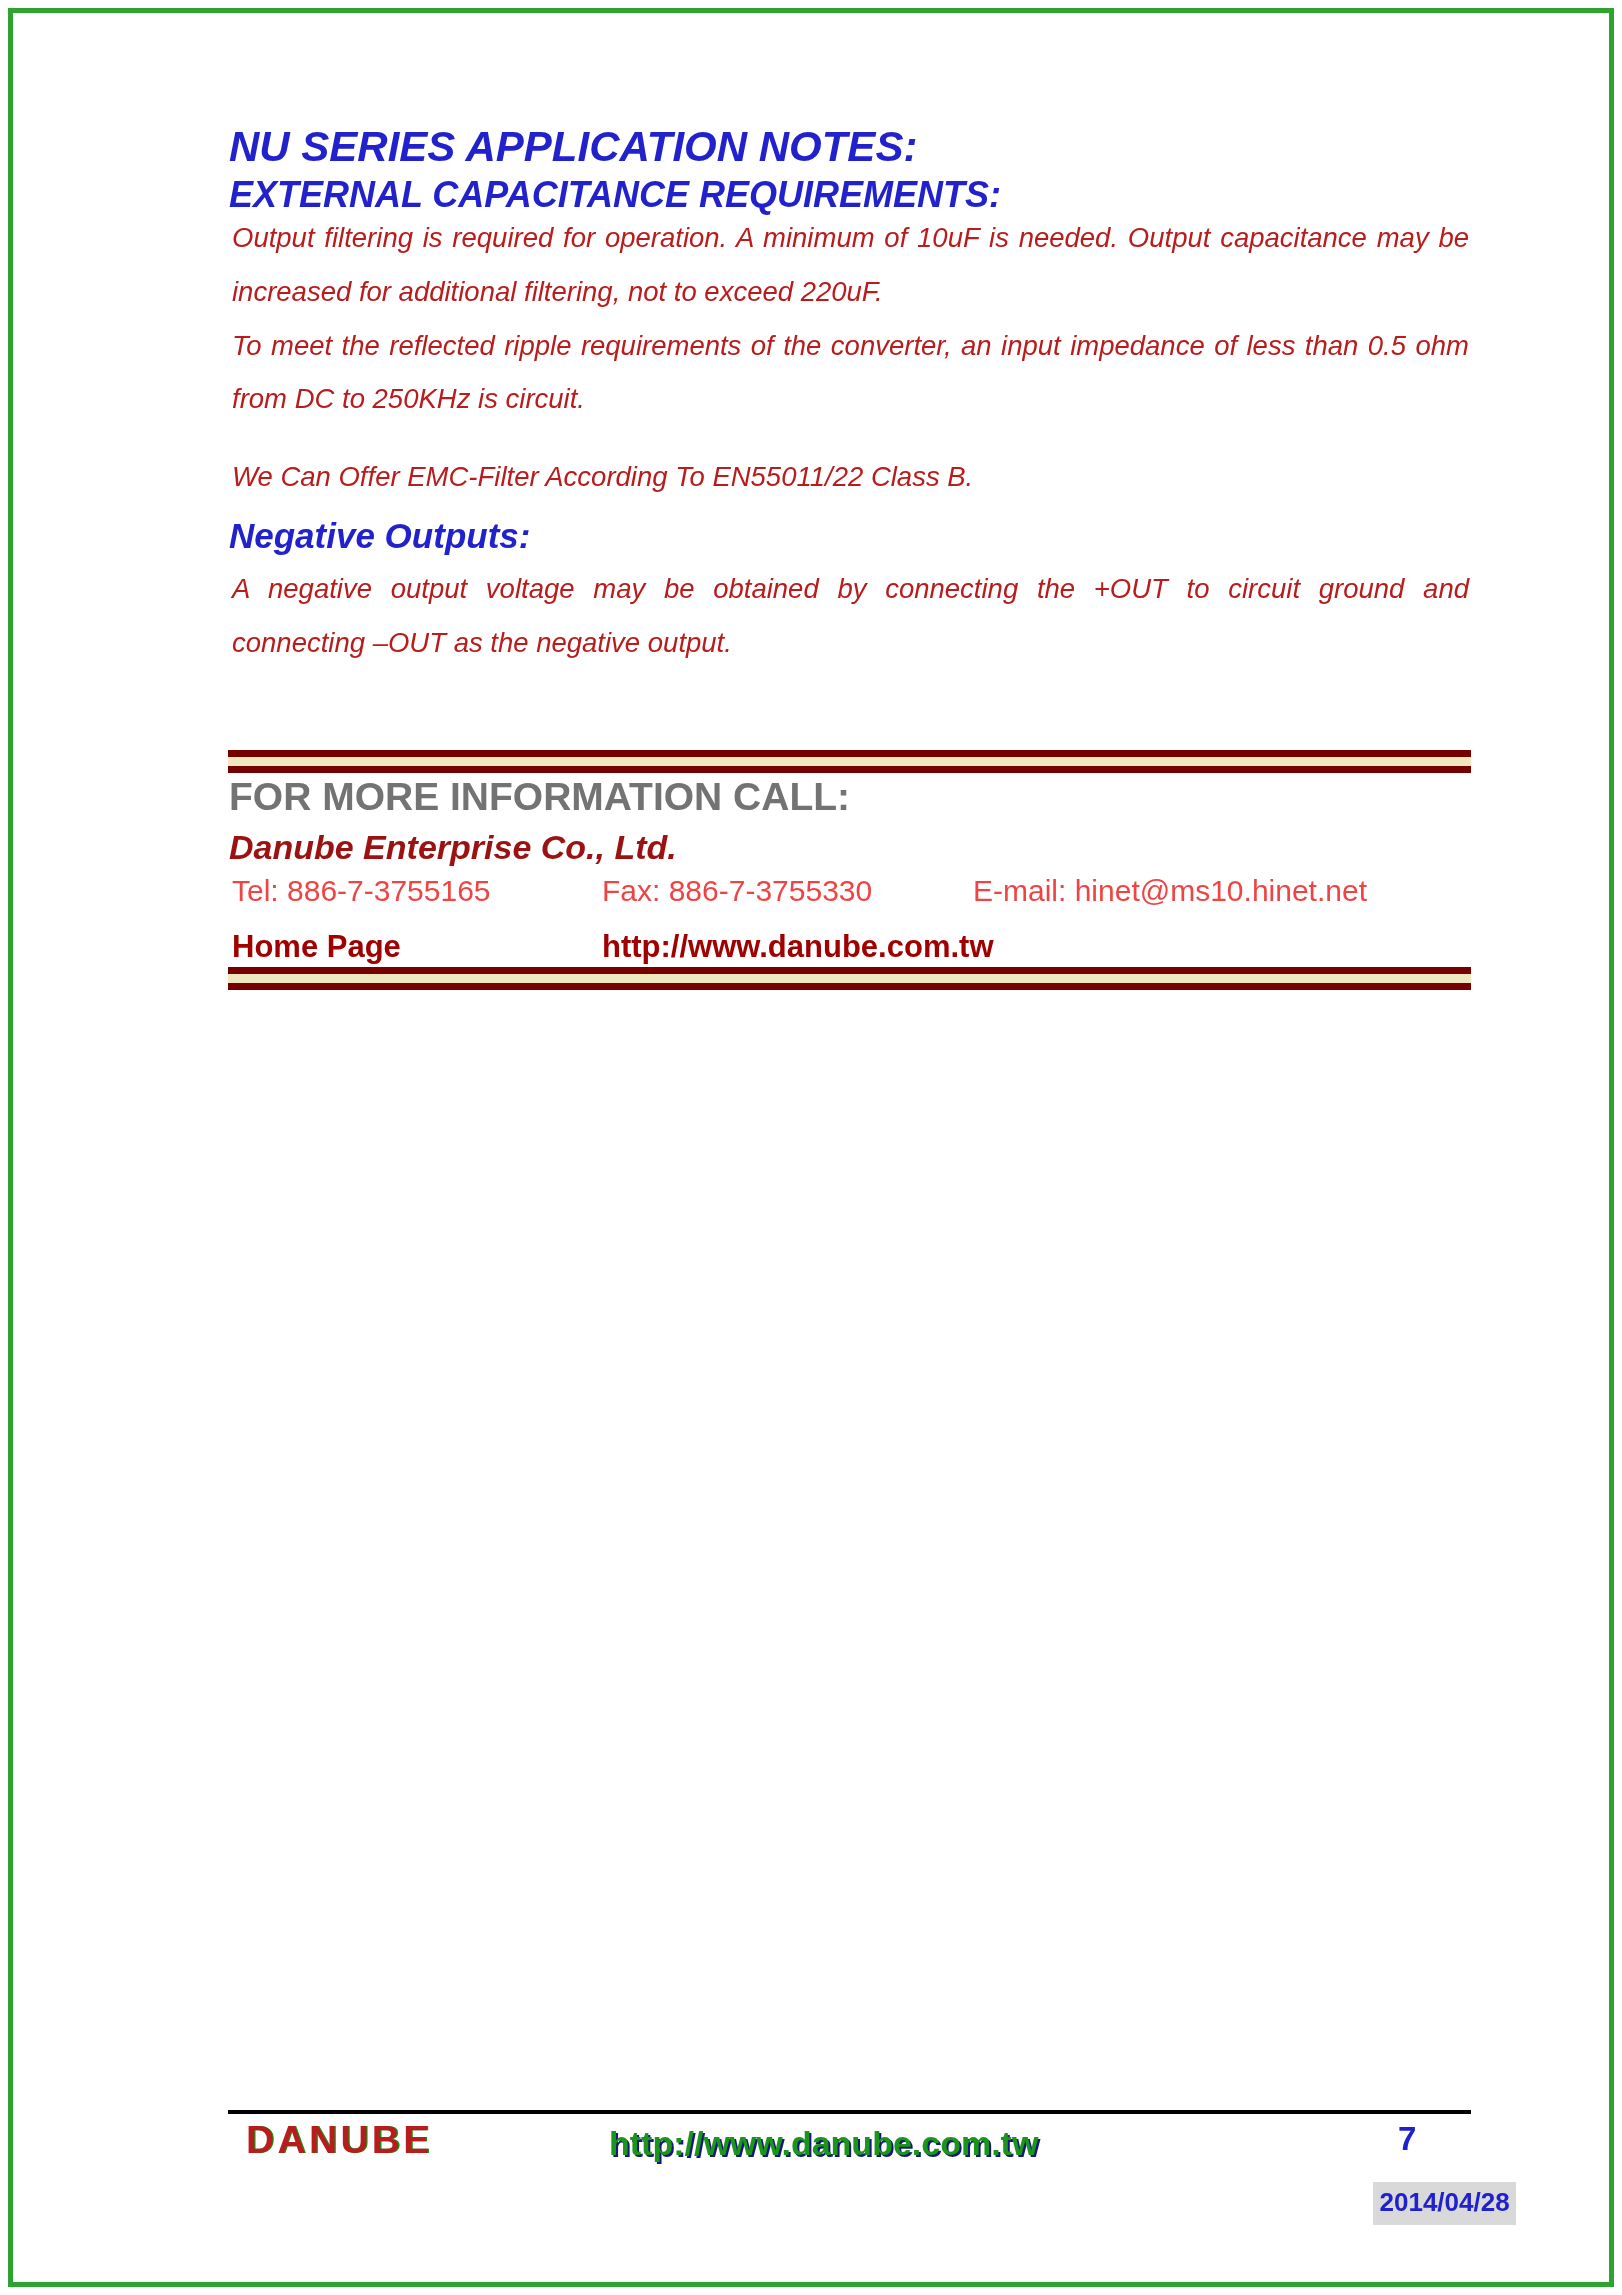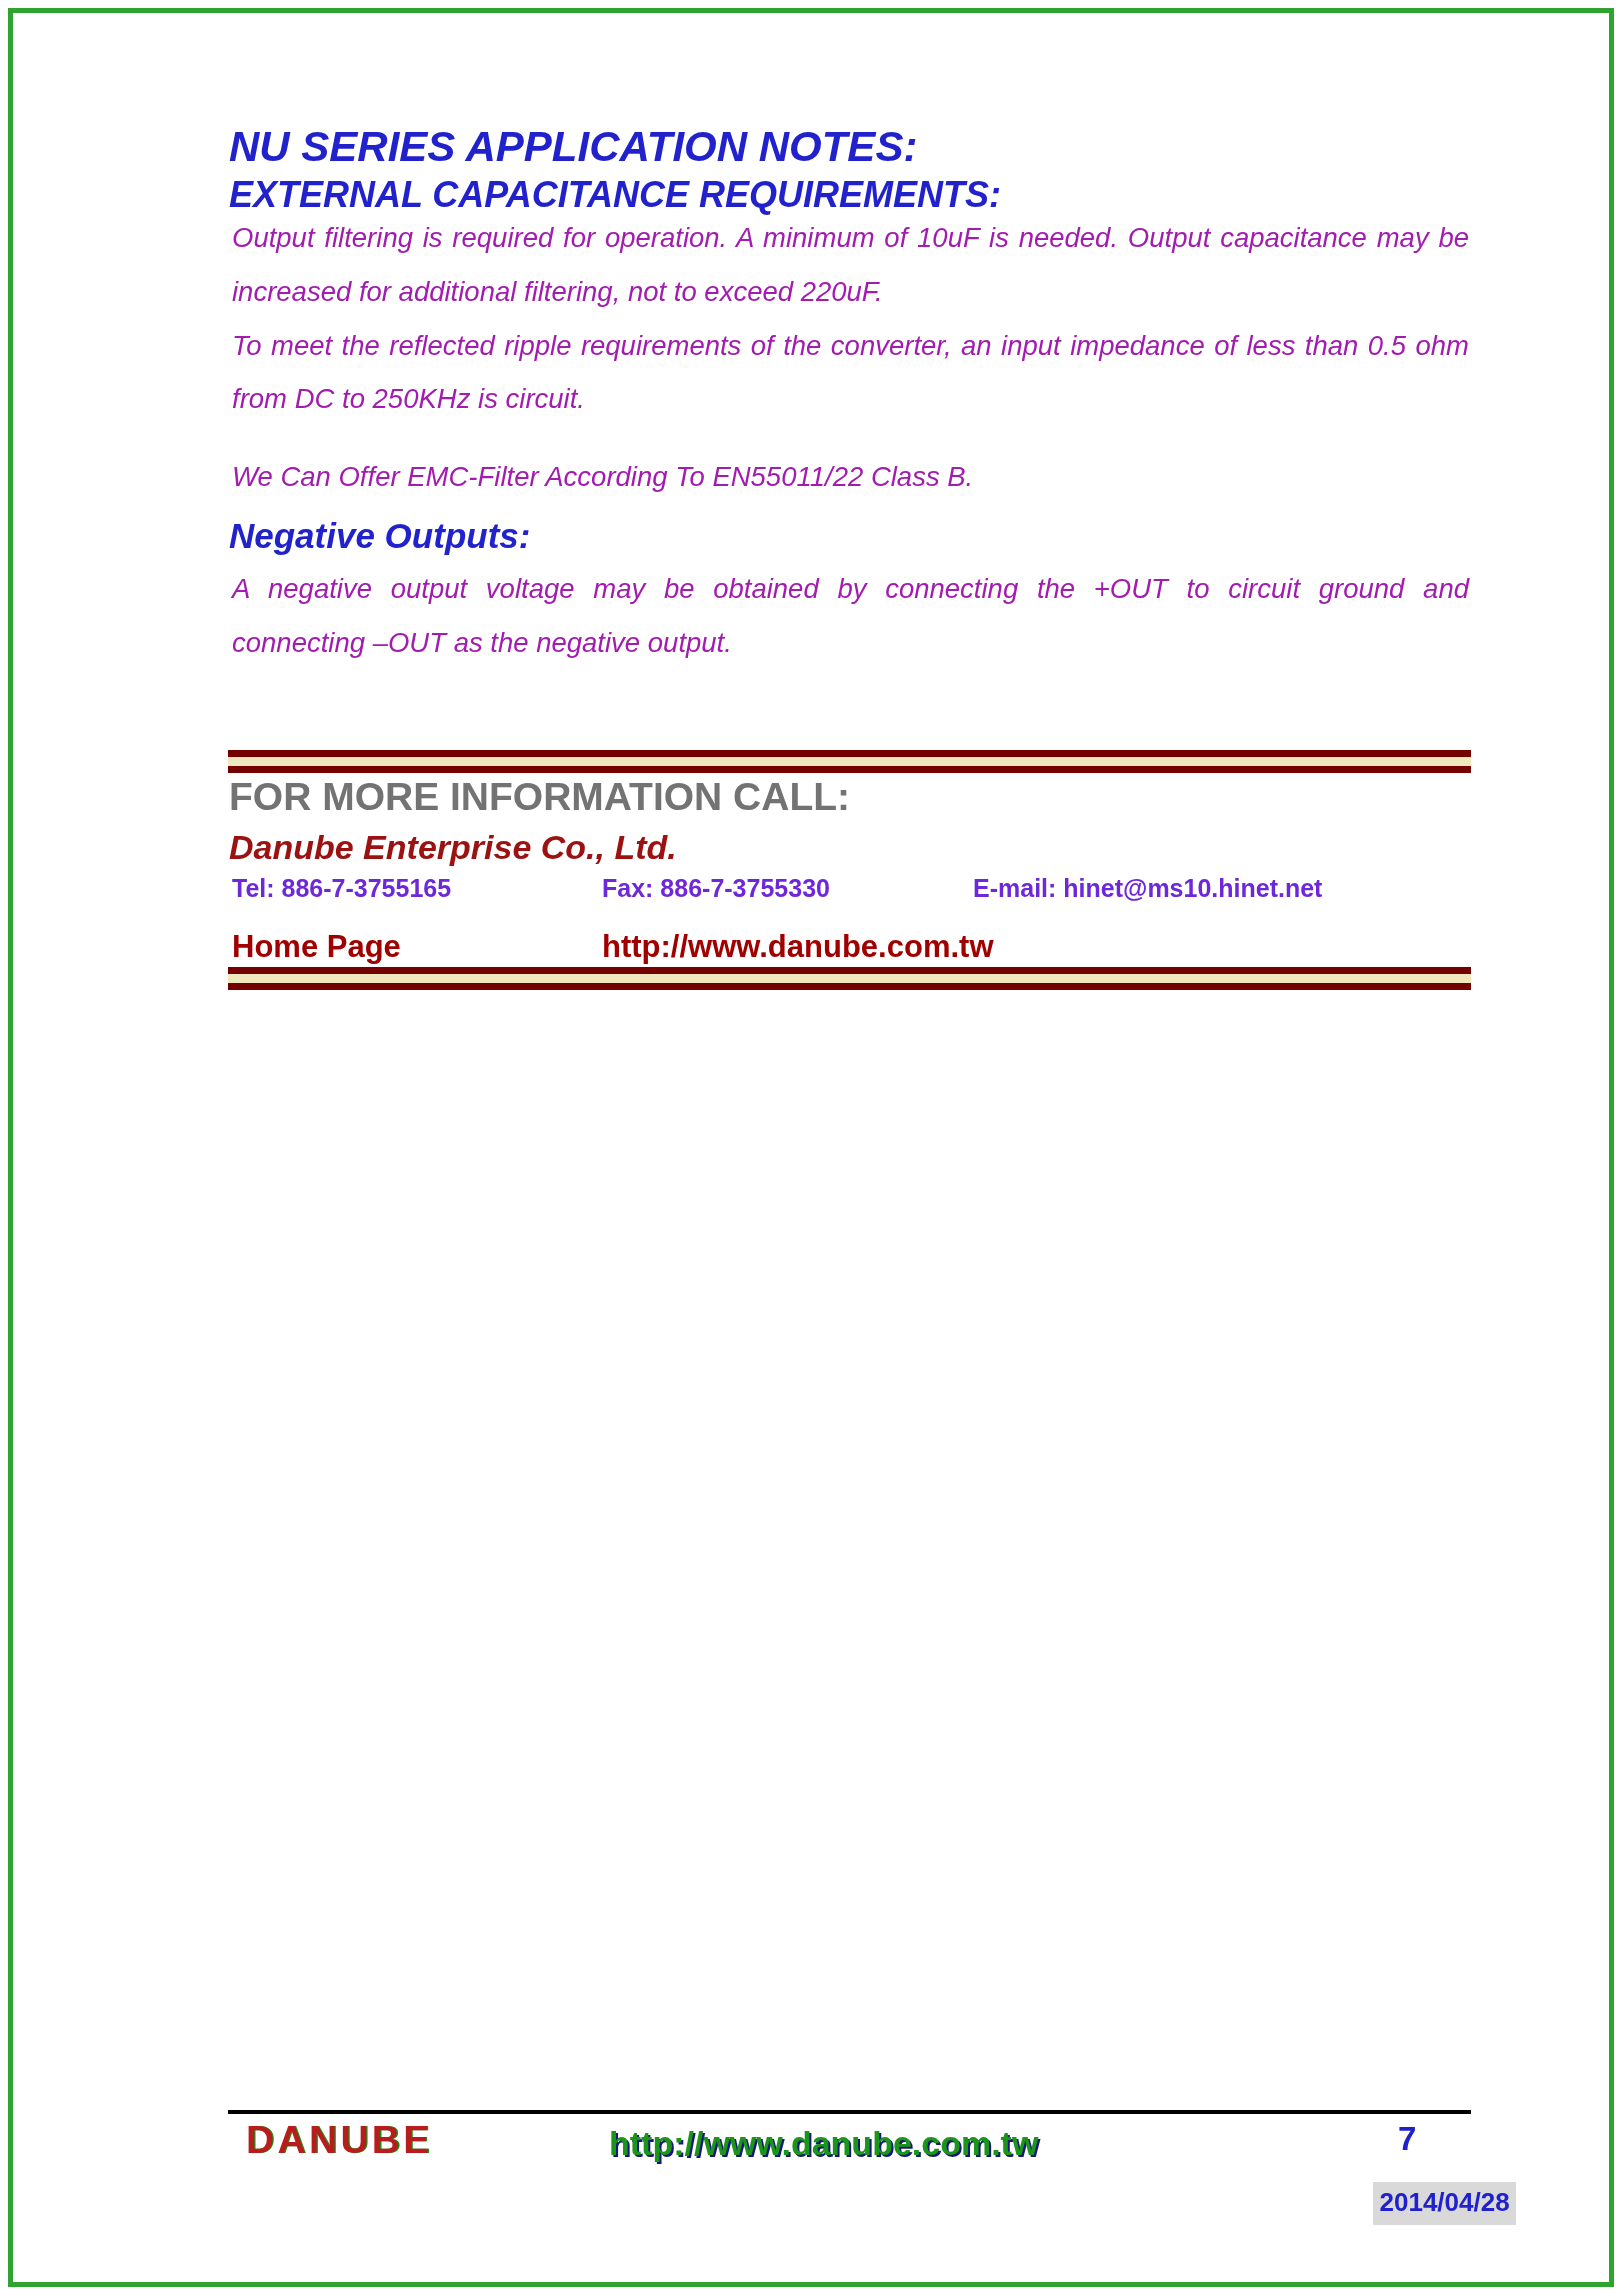--- a/index.html
+++ b/index.html
@@ -17,37 +17,37 @@
     pointer-events:none;
   }
   
   .h-blue{position:absolute;left:229px;color:#2222cc;font-weight:bold;font-style:italic;white-space:nowrap;}
   .title1{top:123px;font-size:42px;}
   .title2{top:174px;font-size:36px;}
   .neg-head{top:516px;font-size:35px;}
   
   .bline{
     position:absolute;left:232px;width:1237px;
-    font-size:27.5px;font-style:italic;color:#a21caf;
+    font-size:27.5px;font-style:italic;color:#b91c1c;
     white-space:nowrap;line-height:1.15;
   }
   .jl{white-space:normal;text-align:justify;text-align-last:justify;}
   .b0{top:222px}.b1{top:276px}.b2{top:330px}.b3{top:383px}.b4{top:461px}
   .n0{top:573px}.n1{top:627px}
   
   .dbl-rule{
     position:absolute;left:228px;width:1243px;height:9.2px;
     background:#efe8be;
     border-top:7.2px solid #740000;border-bottom:7.2px solid #740000;
   }
   .rule-top{top:750px}
   .rule-bottom{top:967px}
   .info-head{position:absolute;left:229px;top:775px;font-size:39px;font-weight:bold;color:#737373;white-space:nowrap;}
   .info-company{position:absolute;left:229px;top:828px;font-size:34px;font-weight:bold;font-style:italic;color:#9b1212;white-space:nowrap;}
-  .info-line{position:absolute;top:874px;font-size:25px;font-weight:bold;color:#6d28d9;white-space:nowrap;}
+  .info-line{position:absolute;top:874px;font-size:30px;font-weight:normal;color:#ef4444;white-space:nowrap;}
   .info-line2{position:absolute;top:929px;font-size:31px;font-weight:bold;color:#a00000;white-space:nowrap;}
   .c-tel{left:232px}.c-fax{left:602px}.c-mail{left:973px}
   .c-home{left:232px}.c-url{left:602px}
   
   .foot-rule{position:absolute;left:228px;top:2110px;width:1243px;height:3.9px;background:#000000;}
   .foot-logo{
     position:absolute;left:246px;top:2118px;
     font-size:39px;font-weight:900;letter-spacing:3.3px;color:#b91c1c;
     text-shadow:1.3px 0 0 #189018;white-space:nowrap;
   }

